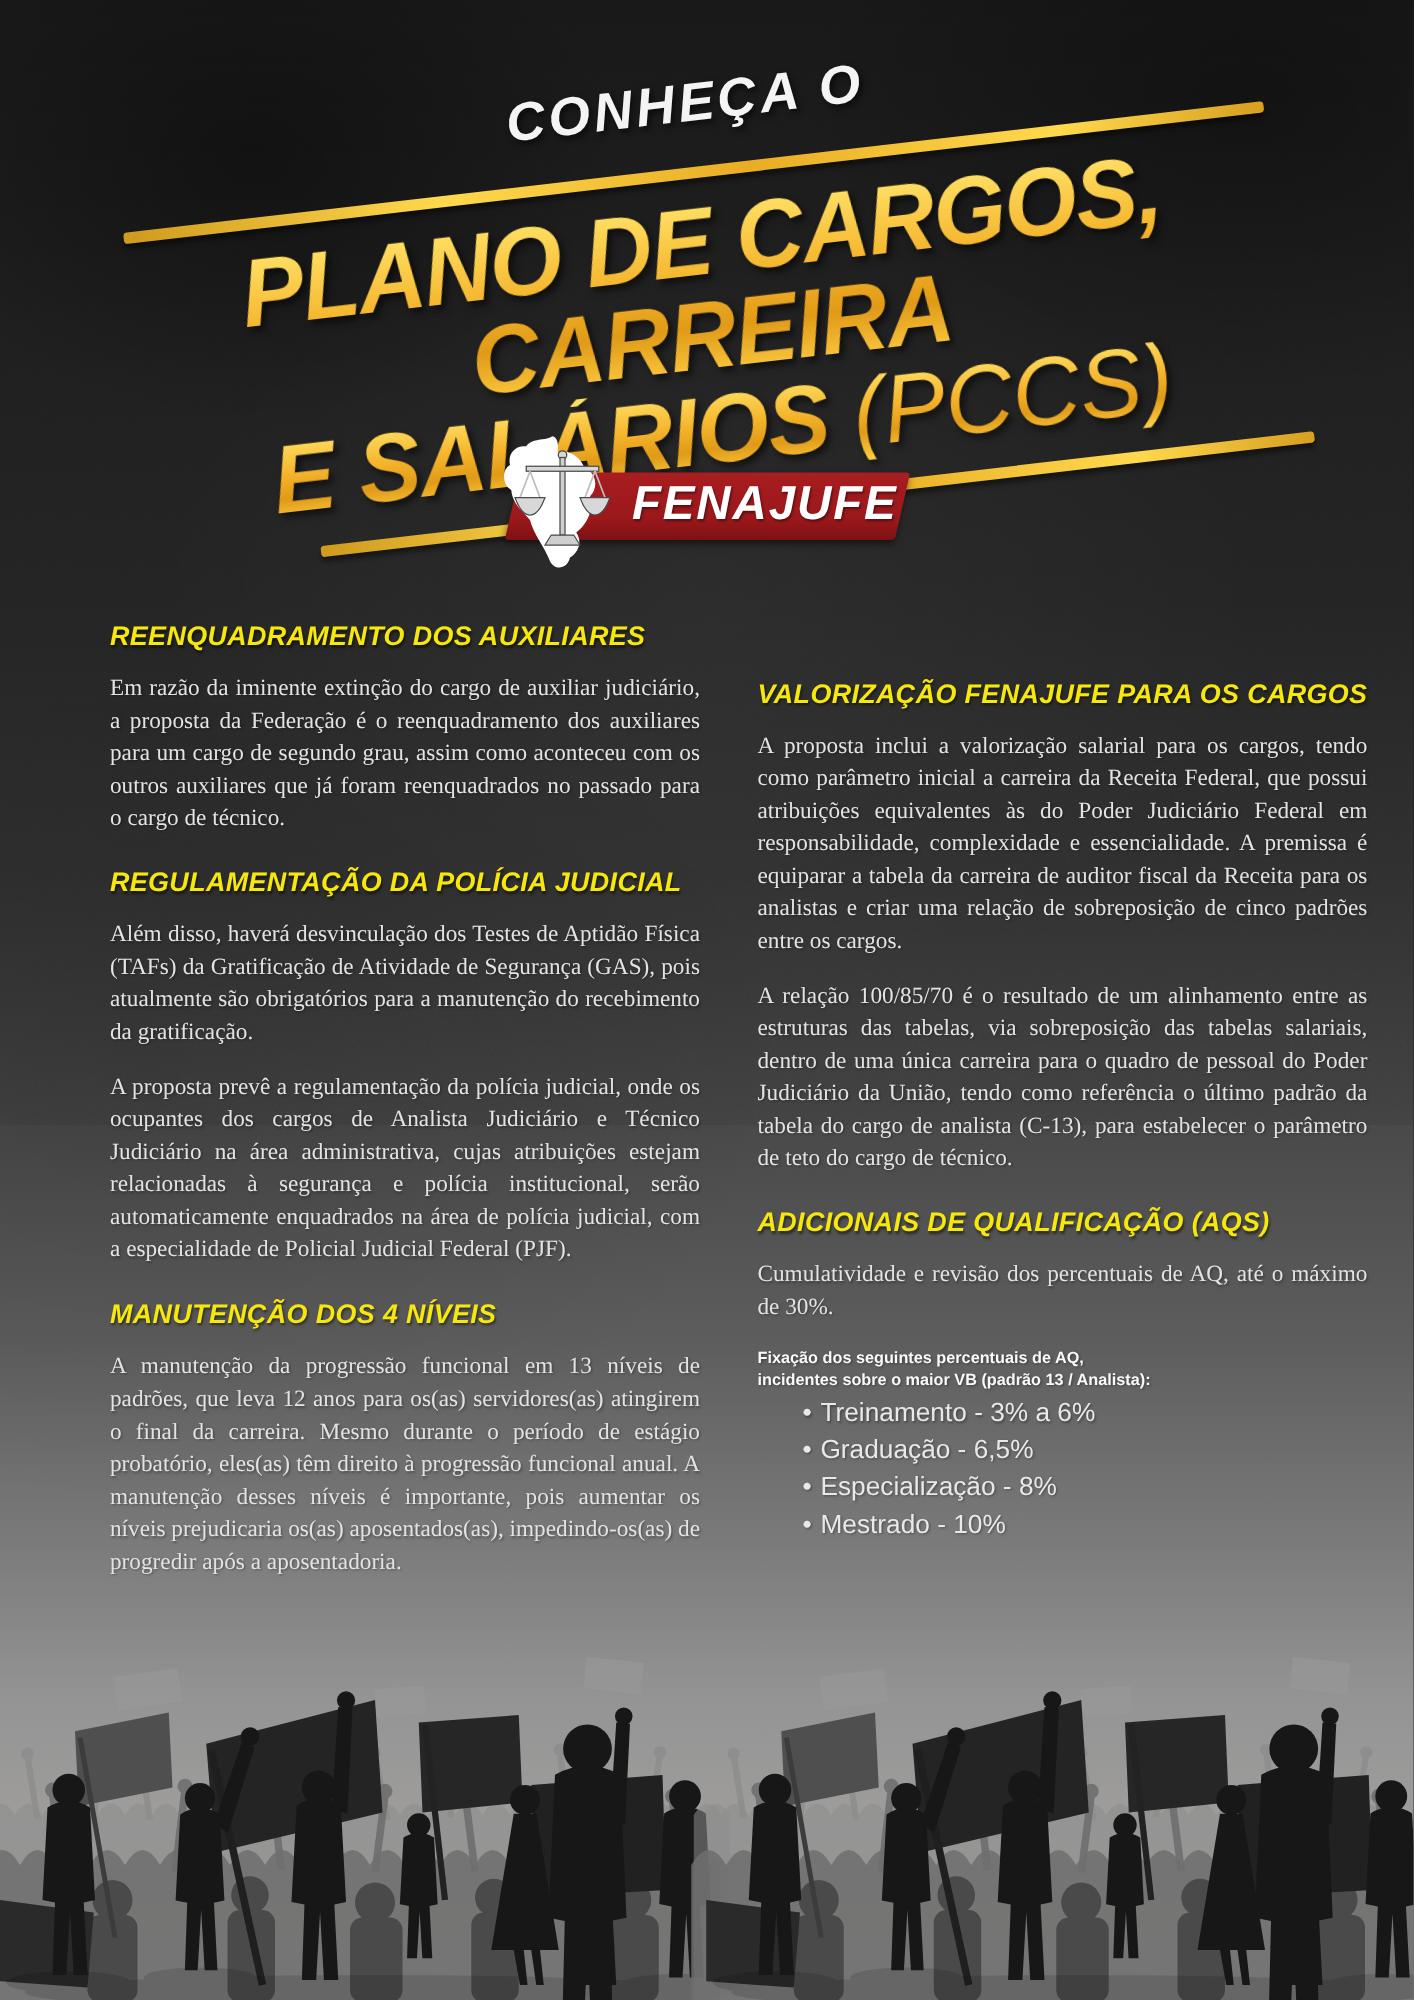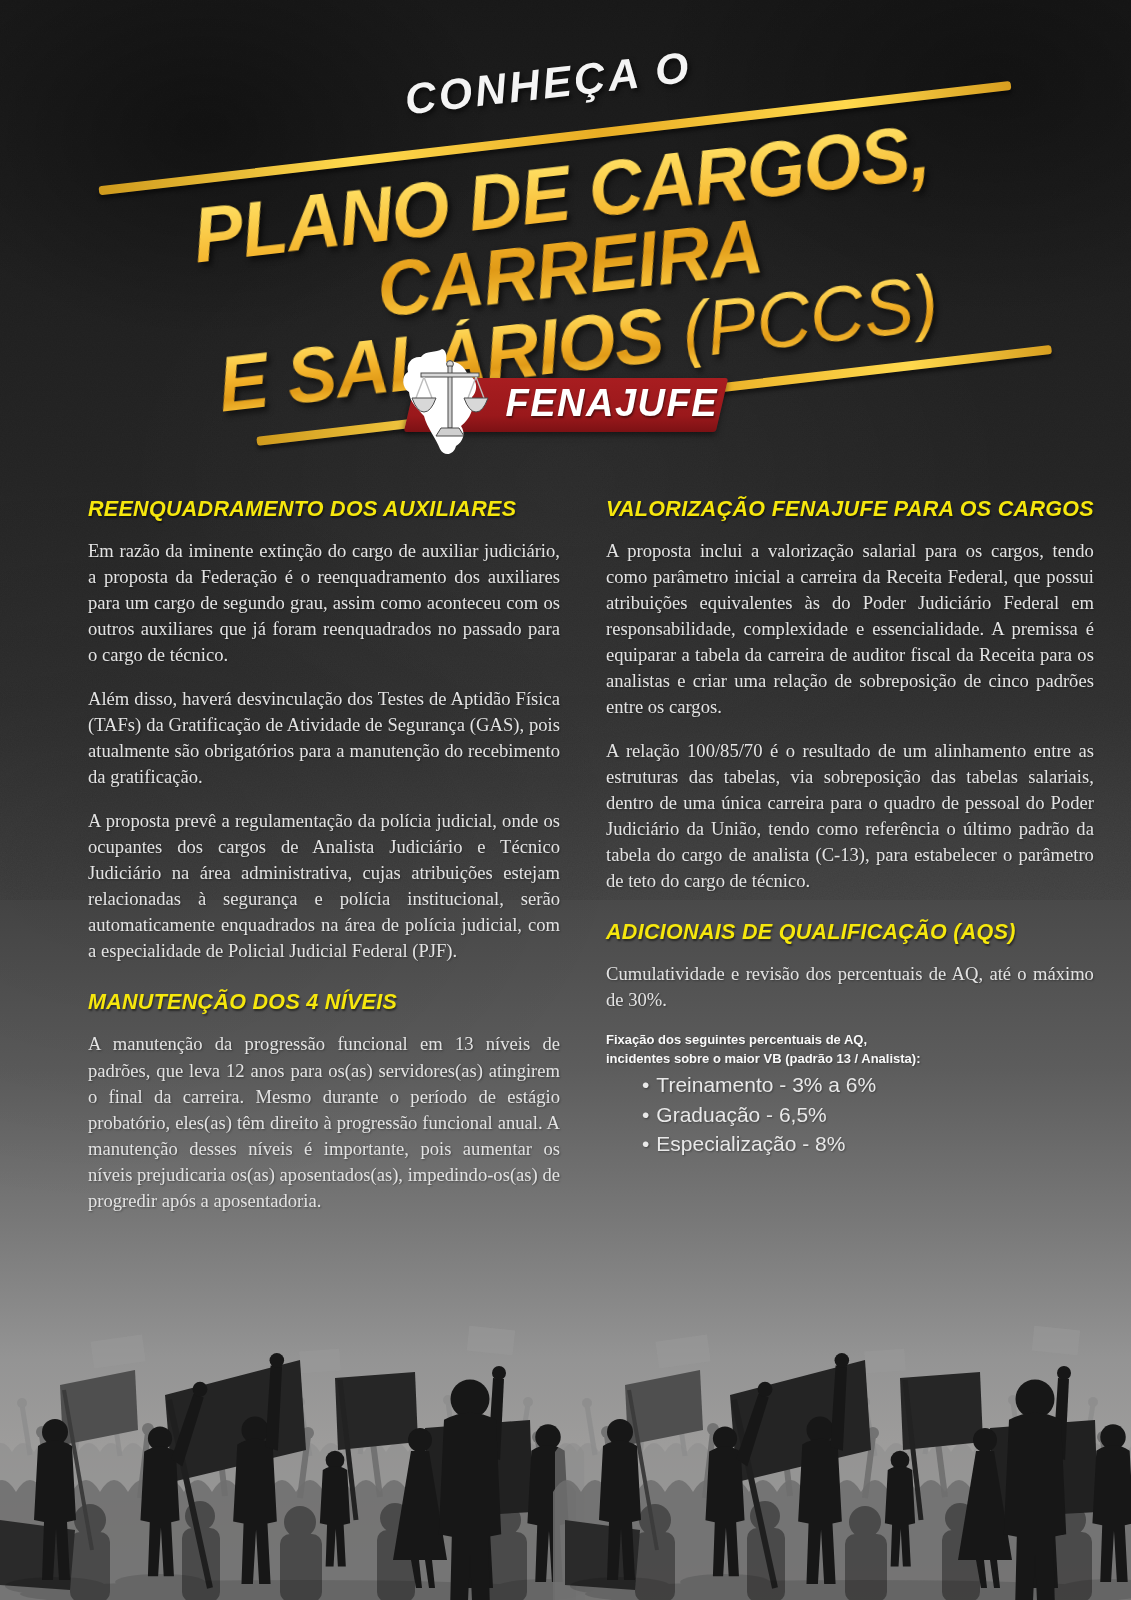--- a/index.html
+++ b/index.html
@@ -65,21 +65,21 @@
   .logo-text{
     position:absolute;left:96px;top:10px;
     color:#ffffff;font-size:38px;font-weight:800;font-style:italic;letter-spacing:1.5px;
     text-shadow:1px 2px 2px rgba(0,0,0,.45);
   }
   .logo-map{position:absolute;left:-12px;top:-26px;width:108px;height:116px;}
 
   
   .content{
     position:absolute;top:497px;left:88px;width:957px;
-    display:flex;gap:46px;
+    display:flex;gap:46px;align-items:center;
   }
   .col-left{width:472px;flex:0 0 472px;}
   .col-right{flex:1;}
   .heading{
     color:#f6e70d;font-size:21.5px;font-weight:800;font-style:italic;
     letter-spacing:.3px;margin:26px 0 16px 0;
     text-shadow:1px 2px 2px rgba(0,0,0,.5);
     white-space:nowrap;
   }
   .heading.first{margin-top:0;}
@@ -145,20 +145,21 @@
       </svg>
       <div class="logo-text">FENAJUFE</div>
     </div>
   </div>
 
   <div class="content">
     <div class="col-left">
       <div class="heading first">REENQUADRAMENTO DOS AUXILIARES</div>
       <p class="para">Em razão da iminente extinção do cargo de auxiliar judiciário, a proposta da Federação é o reenquadramento dos auxiliares para um cargo de segundo grau, assim como aconteceu com os outros auxiliares que já foram reenquadrados no passado para o cargo de técnico.</p>
 
+      <div class="heading">REGULAMENTAÇÃO DA POLÍCIA JUDICIAL</div>
       <p class="para">Além disso, haverá desvinculação dos Testes de Aptidão Física (TAFs) da Gratificação de Atividade de Segurança (GAS), pois atualmente são obrigatórios para a manutenção do recebimento da gratificação.</p>
       <p class="para">A proposta prevê a regulamentação da polícia judicial, onde os ocupantes dos cargos de Analista Judiciário e Técnico Judiciário na área administrativa, cujas atribuições estejam relacionadas à segurança e polícia institucional, serão automaticamente enquadrados na área de polícia judicial, com a especialidade de Policial Judicial Federal (PJF).</p>
 
       <div class="heading">MANUTENÇÃO DOS 4 NÍVEIS</div>
       <p class="para">A manutenção da progressão funcional em 13 níveis de padrões, que leva 12 anos para os(as) servidores(as) atingirem o final da carreira. Mesmo durante o período de estágio probatório, eles(as) têm direito à progressão funcional anual. A manutenção desses níveis é importante, pois aumentar os níveis prejudicaria os(as) aposentados(as), impedindo-os(as) de progredir após a aposentadoria.</p>
     </div>
 
     <div class="col-right">
       <div class="heading first">VALORIZAÇÃO FENAJUFE PARA OS CARGOS</div>
       <p class="para">A proposta inclui a valorização salarial para os cargos, tendo como parâmetro inicial a carreira da Receita Federal, que possui atribuições equivalentes às do Poder Judiciário Federal em responsabilidade, complexidade e essencialidade. A premissa é equiparar a tabela da carreira de auditor fiscal da Receita para os analistas e criar uma relação de sobreposição de cinco padrões entre os cargos.</p>
@@ -168,20 +169,21 @@
       <p class="para">Cumulatividade e revisão dos percentuais de AQ, até o máximo de 30%.</p>
 
       <div class="aq-lead">
         <span>Fixação dos seguintes percentuais de AQ,</span>
         <span>incidentes sobre o maior VB (padrão 13 / Analista):</span>
       </div>
       <ul class="bullet-list">
         <li><span class="bullet">•</span><span>Treinamento - 3% a 6%</span></li>
         <li><span class="bullet">•</span><span>Graduação - 6,5%</span></li>
         <li><span class="bullet">•</span><span>Especialização - 8%</span></li>
+        <li><span class="bullet">•</span><span>Mestrado - 10%</span></li>
       </ul>
     </div>
   </div>
 
   <div class="crowd">
     <svg viewBox="0 0 1131 380" width="1131" height="380" preserveAspectRatio="none">
       <defs>
         <g id="fg-man">
           <circle cx="0" cy="-150" r="13"></circle>
           <path d="M-17,-136 Q0,-147 17,-136 L21,-62 L12,-60 L15,-2 L4,-2 L1,-54 L-2,-2 L-13,-2 L-11,-60 L-21,-62 Z"></path>

